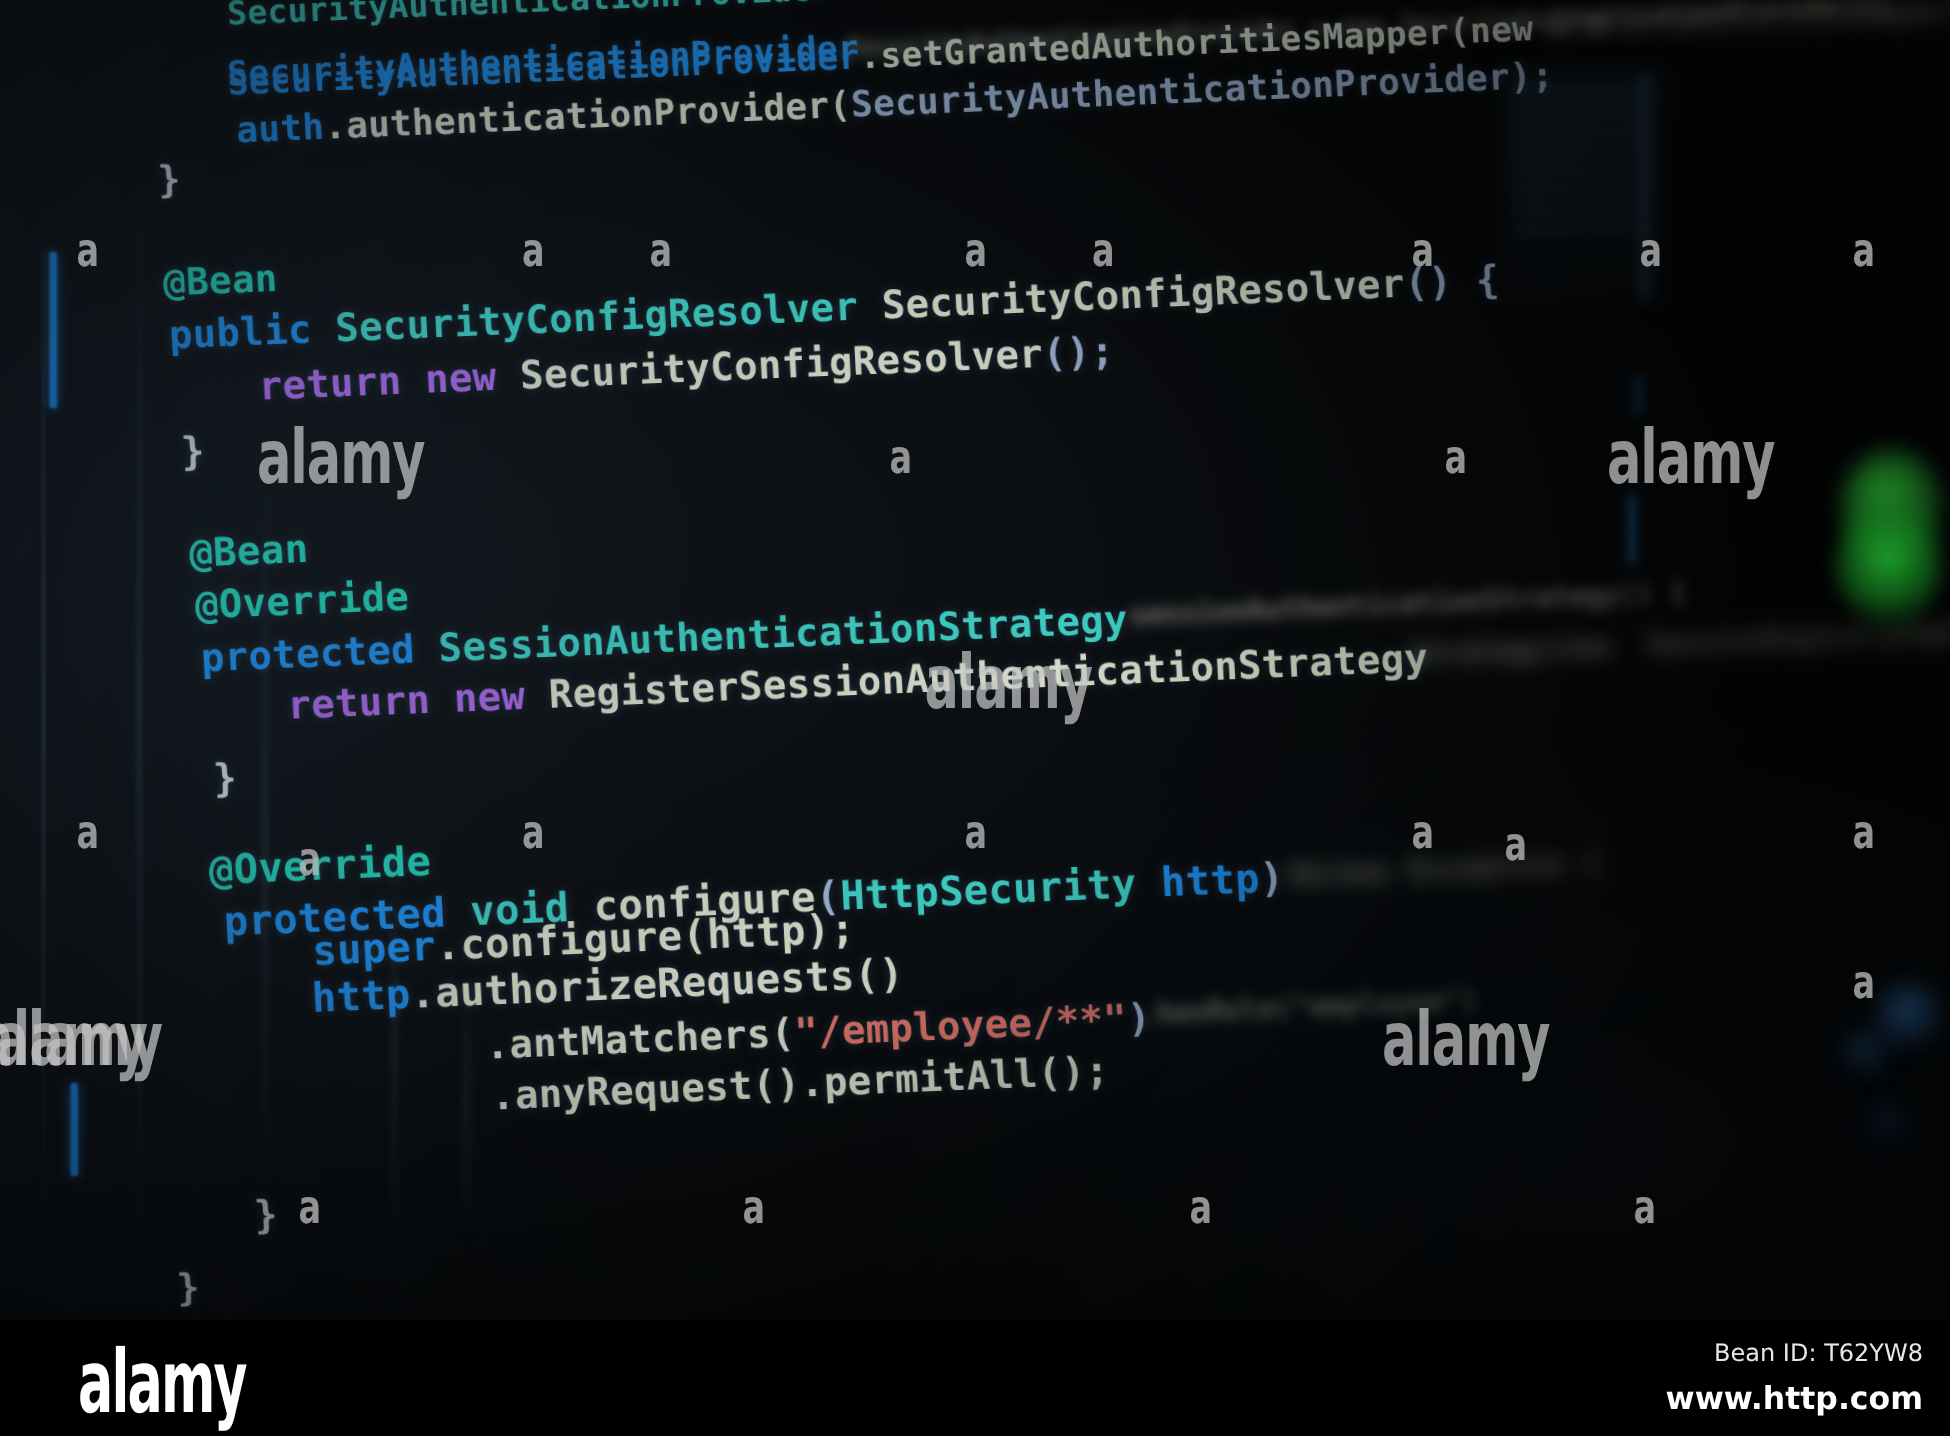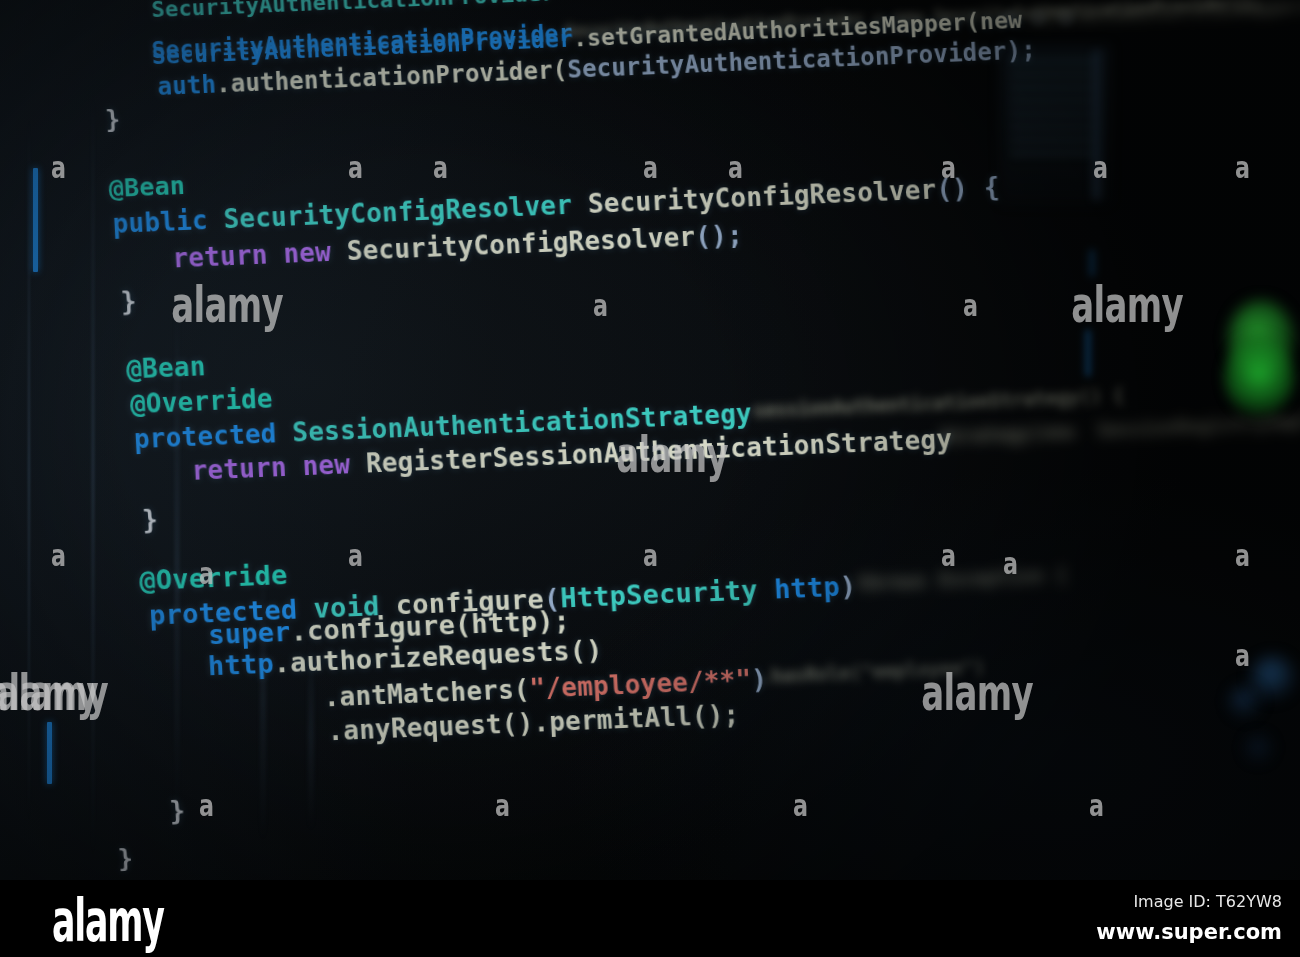--- a/index.html
+++ b/index.html
@@ -220,16 +220,16 @@
         <div class="wm-word" style="left: 1045px; top: 280px;">alamy</div>
         <div class="wm-word" style="left: -30px; top: 668px;">alamy</div>
         <div class="wm-word" style="left: 895px; top: 668px;">alamy</div>
         <div class="wm-word" style="left: 590px; top: 430px;">alamy</div>
         <div class="wm-word" style="left: -40px; top: 668px;">alamy</div>
       </div>
   </div>
 
   <div id="footer">
     <div id="logo">alamy</div>
-    <div id="imgid">Image ID: T62YW8</div>
-    <div id="site">www.super.com</div>
+    <div id="imgid">Bean ID: T62YW8</div>
+    <div id="site">www.http.com</div>
   </div>
 </div>
 
 </body></html>

